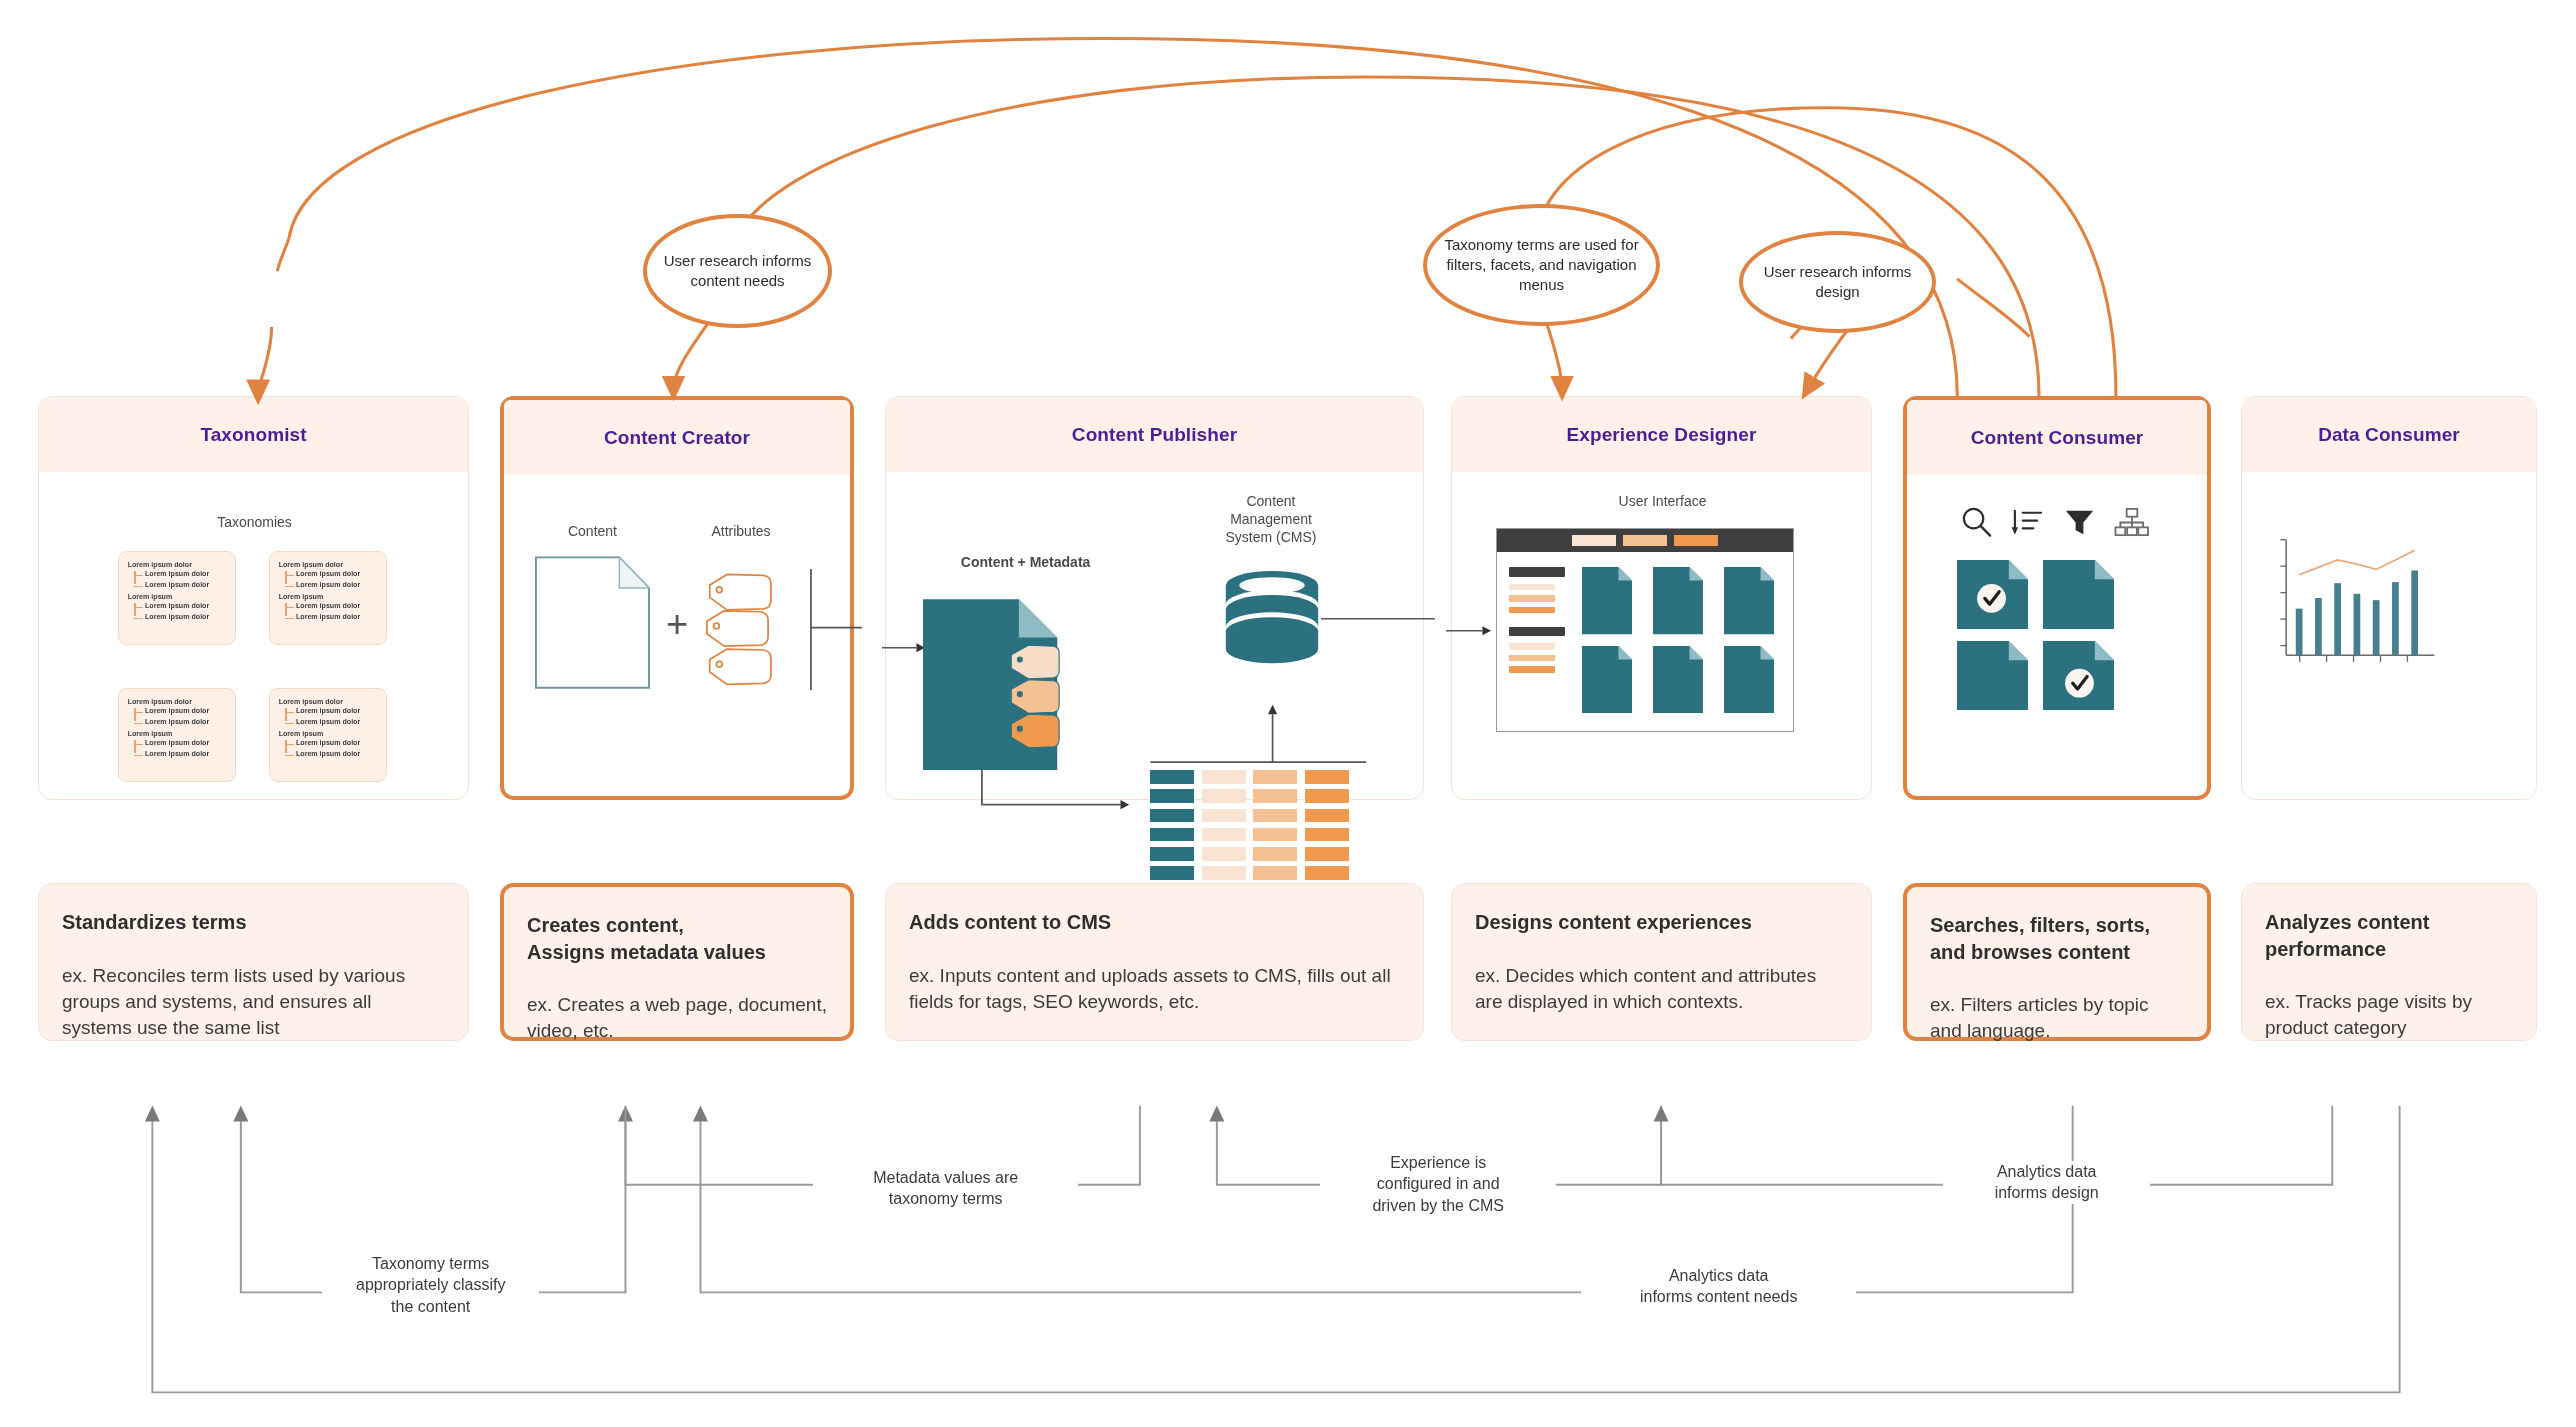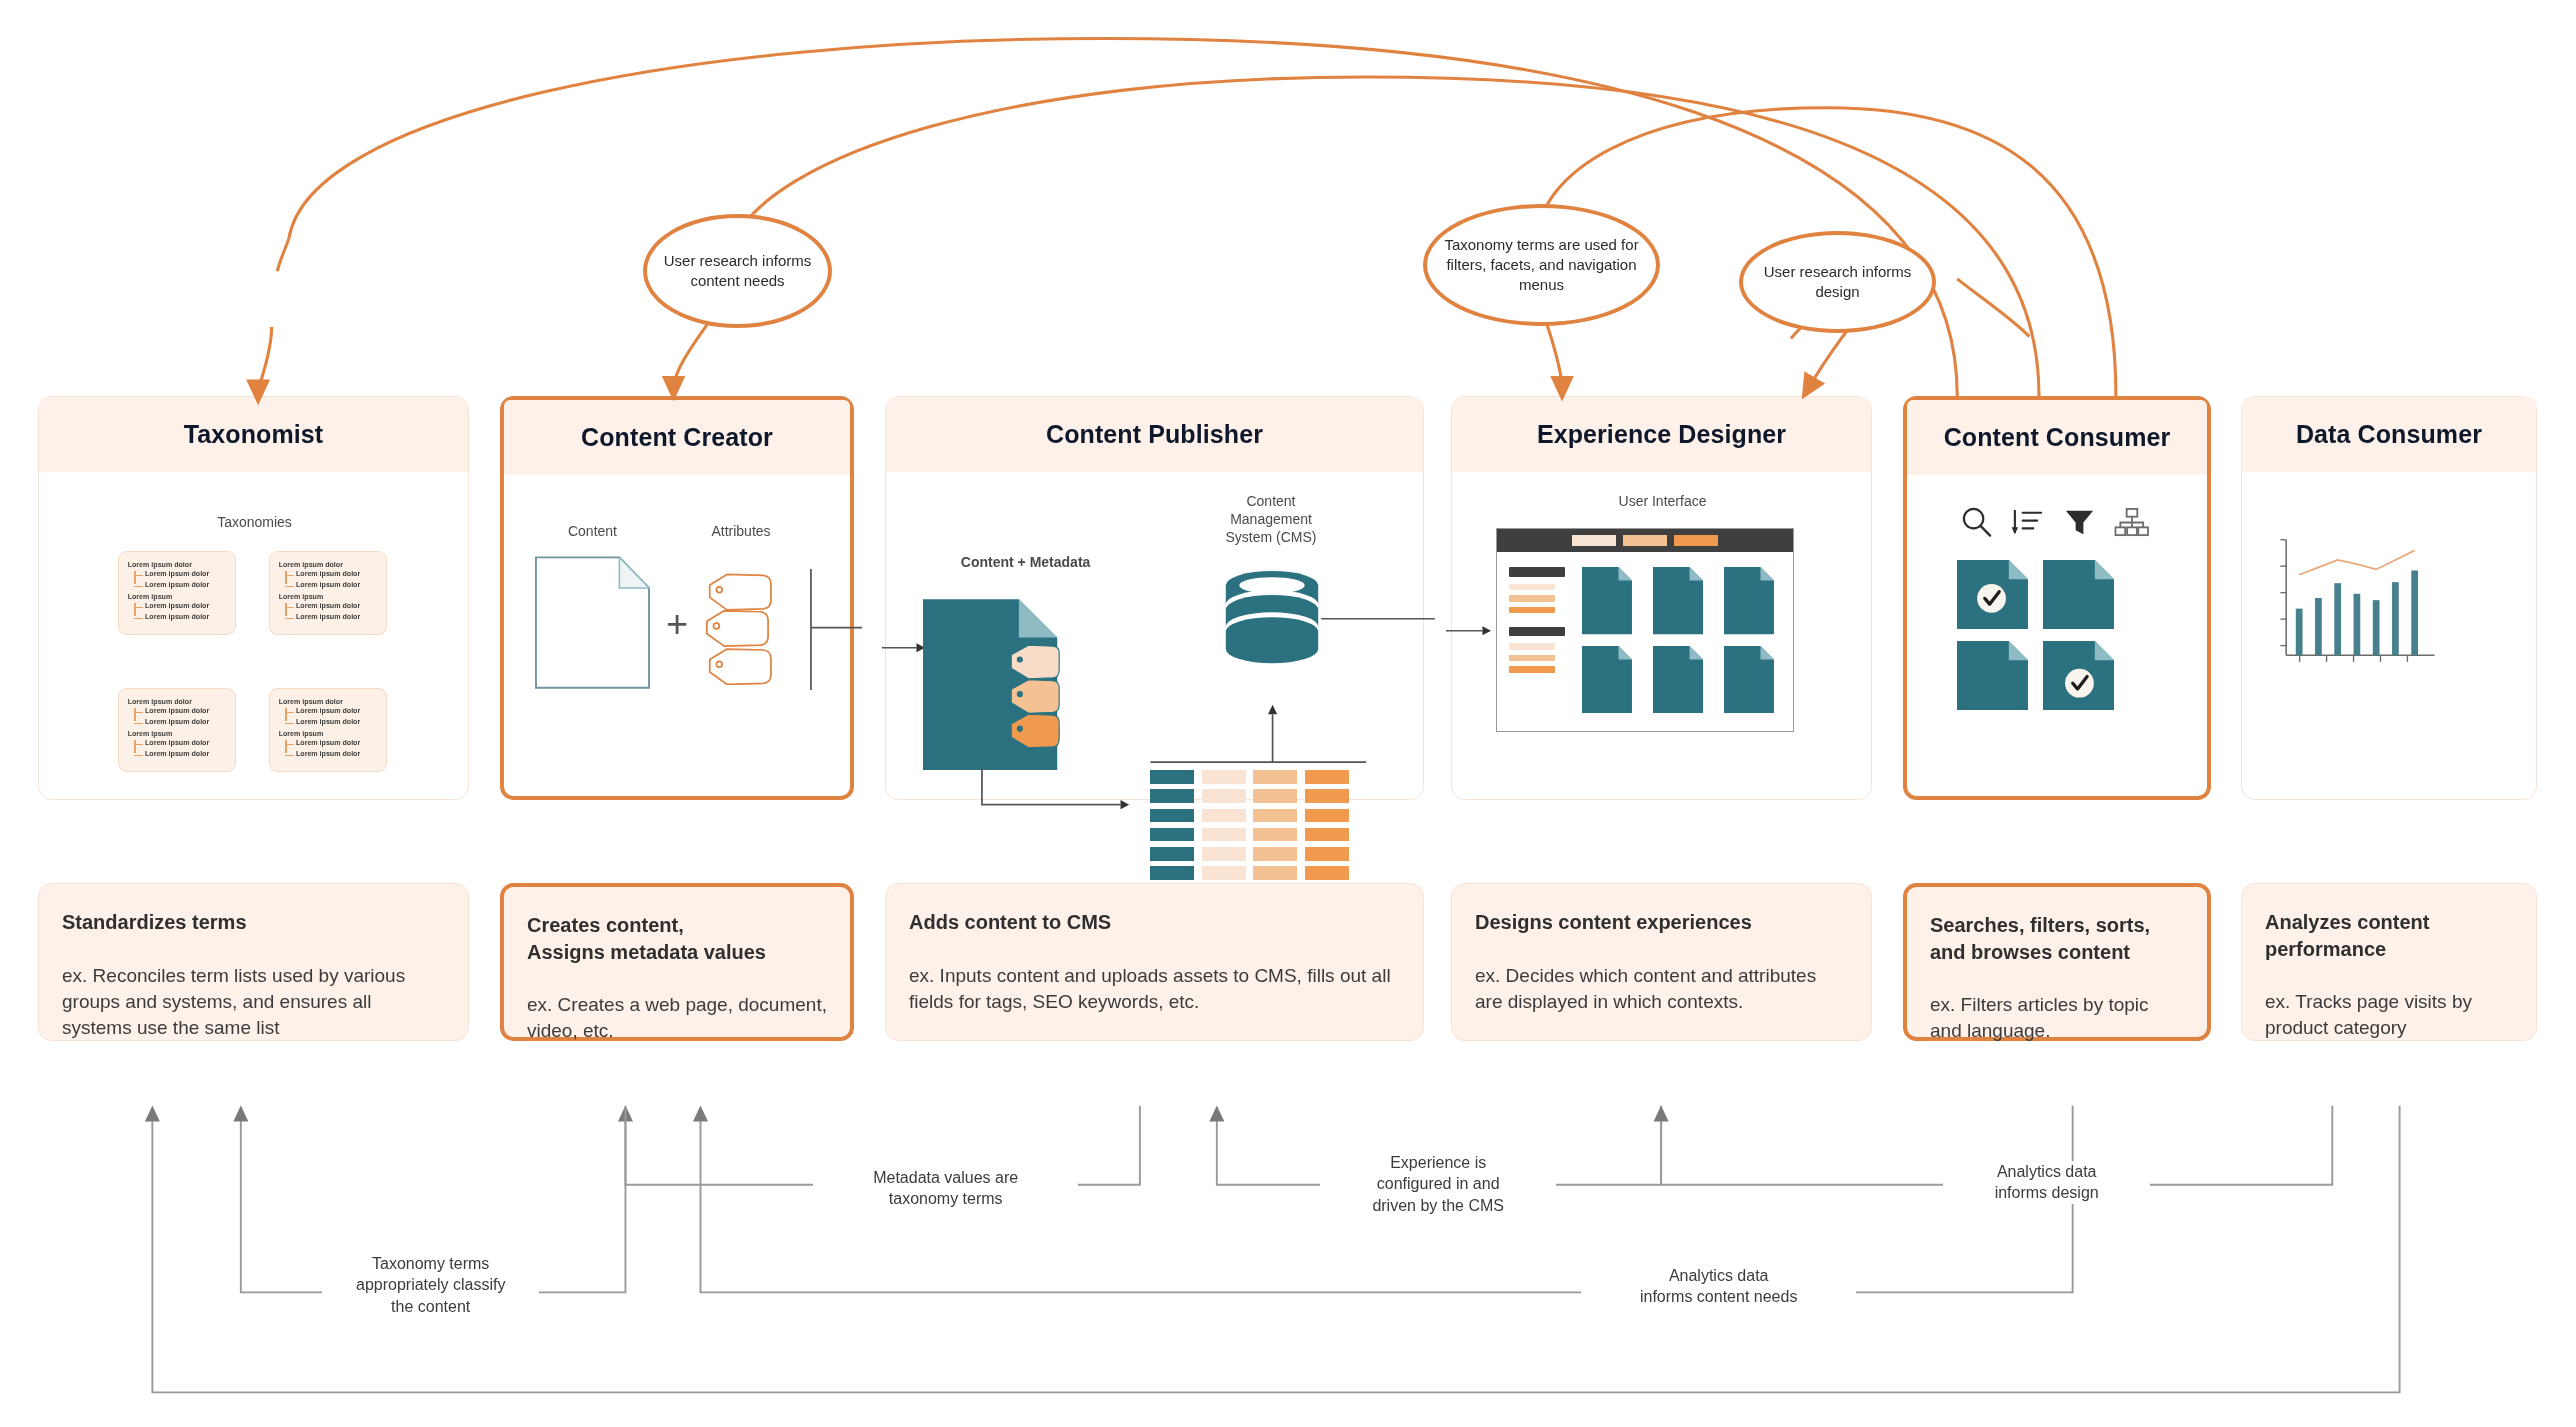--- a/index.html
+++ b/index.html
@@ -7,33 +7,33 @@
   #stage{position:relative;width:2576px;height:1427px;}
   .svg-layer{position:absolute;left:0;top:0;width:2576px;height:1427px;pointer-events:none;}
   #svg-arcs{z-index:5;}
   #svg-bottom{z-index:2;}
 
   
   .col{position:absolute;top:396px;height:404px;border-radius:13.5px;background:#ffffff;
        border:1.4px solid #f6e3d6;box-sizing:border-box;z-index:3;overflow:visible;}
   .col.hl{border:4.8px solid #e08240;}
   .col-head{height:75px;background:#fdf1ea;border-radius:8.7px 8.7px 0 0;display:flex;align-items:center;justify-content:center;}
-  .col-title{font-size:25px;font-weight:bold;color:#0f172a;letter-spacing:0.1px;}
+  .col-title{font-size:19px;font-weight:bold;color:#4c1d95;letter-spacing:0.1px;}
   .col.hl .col-head{border-radius:5.8px 5.8px 0 0;}
   .col-body{position:relative;height:329px;}
 
   .foot{position:absolute;top:883px;height:158px;border-radius:13.5px;background:#fdf1ea;
         border:1.4px solid #f6e3d6;box-sizing:border-box;z-index:3;padding:25px 23px 0 23px;}
   .foot.hl{border:4.8px solid #e08240;}
   .foot-title{font-size:20px;font-weight:bold;line-height:1.33;color:#2f2f2f;}
   .foot-ex{font-size:19px;line-height:1.37;color:#3b3b3b;margin-top:27px;}
 
   
   .sub-label{position:absolute;font-size:14px;color:#4a4a4a;text-align:center;white-space:nowrap;}
-  .tax-card{position:absolute;width:118px;height:84px;background:#fdf0e7;border:1px solid #f6d9c2;border-radius:8.7px;
+  .tax-card{position:absolute;width:118px;height:94px;background:#fdf0e7;border:1px solid #f6d9c2;border-radius:8.7px;
             padding:8.7px 0 0 8.7px;box-sizing:border-box;}
   .tx-root{font-size:7.1px;font-weight:bold;color:#3b3b3b;line-height:1.15;}
   .tx-kids{position:relative;margin:0 0 1.9px 6.7px;padding-left:10.6px;}
   .tx-kids:before{content:"";position:absolute;left:0;top:1.9px;bottom:6.7px;width:1.3px;background:#e6a268;}
   .tx-kid{position:relative;font-size:7.1px;font-weight:bold;color:#3b3b3b;line-height:1.55;}
   .tx-kid:before{content:"";position:absolute;left:-10.6px;top:5.8px;width:8.7px;height:1.3px;background:#e6a268;}
 
   
   .doc{position:absolute;}
   .doc svg{display:block;}

